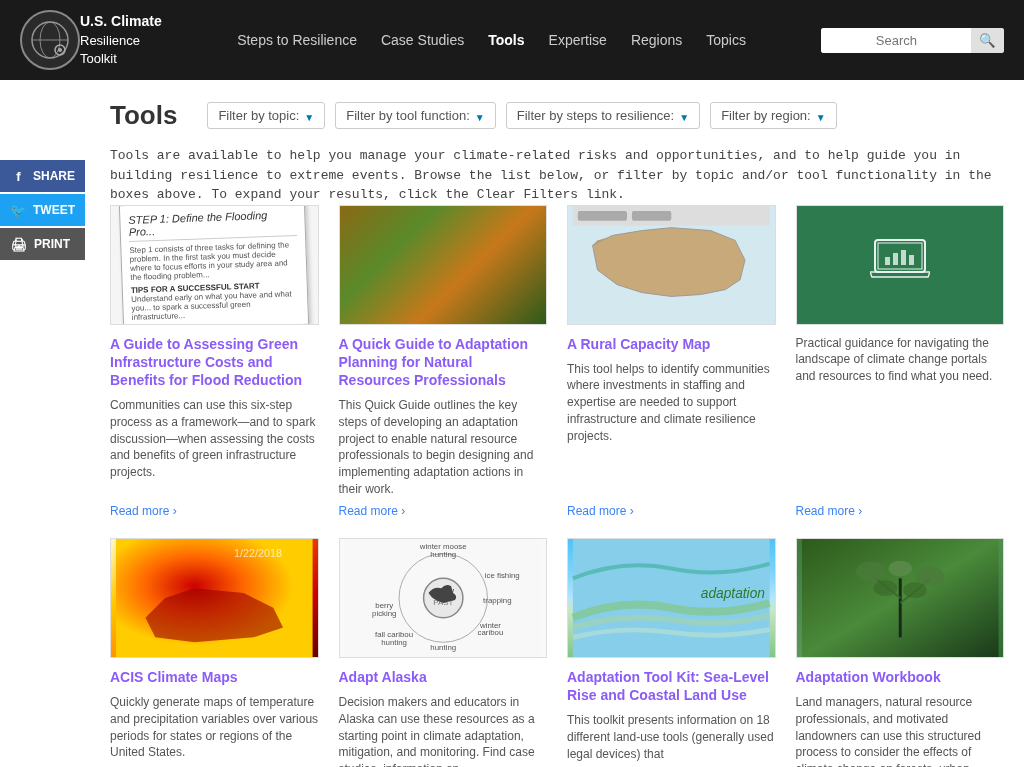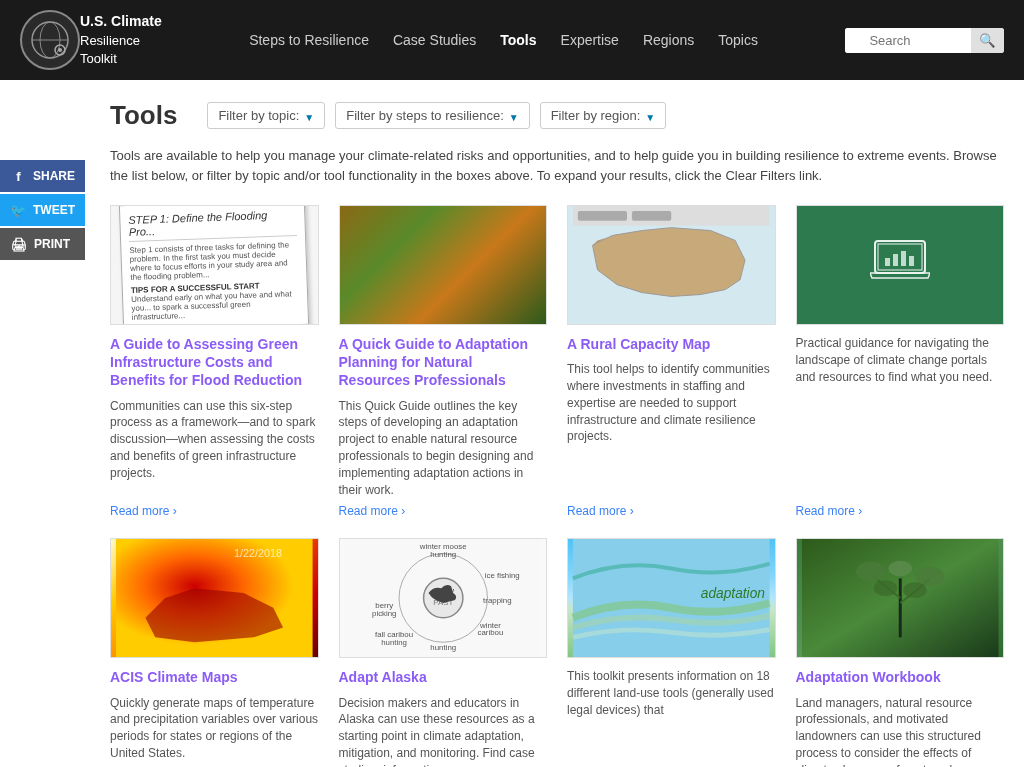--- a/index.html
+++ b/index.html
@@ -53,24 +53,25 @@
     .header-nav a.active { color: white; font-weight: bold; }
     .search-box {
       display: flex;
       align-items: center;
       background: white;
       border-radius: 3px;
       overflow: hidden;
     }
     .search-box input {
       border: none;
-      padding: 5px 24px;
+      padding: 5px 8px;
       font-size: 13px;
-      width: 126px;
+      width: 150px;
       outline: none;
+      text-align: center;
     }
     .search-box button {
       background: #e0e0e0;
       border: none;
       padding: 5px 8px;
       cursor: pointer;
       color: #555;
     }
 
     
@@ -145,21 +146,21 @@
       content: "▼";
       font-size: 10px;
       color: #0077aa;
     }
 
     
     .description {
       font-size: 13px;
       color: #444;
       line-height: 1.5;
-      margin-bottom: 20px;
+      font-family: Liberation Mono, monospace;
     }
 
     
     .tools-grid {
       display: grid;
       grid-template-columns: repeat(4, 1fr);
       gap: 20px;
     }
     .tool-card {
       display: flex;
@@ -340,20 +341,23 @@
     <span>PRINT</span>
   </div>
 </div>
 
 <div class="main-content">
 
   <div class="filter-bar">
     <h1 class="page-title">Tools</h1>
     <div class="filter-dropdown">
       <span>Filter by topic:</span>
+    </div>
+    <div class="filter-dropdown">
+      <span>Filter by tool function:</span>
     </div>
     <div class="filter-dropdown">
       <span>Filter by steps to resilience:</span>
     </div>
     <div class="filter-dropdown">
       <span>Filter by region:</span>
     </div>
   </div>
 
   <p class="description">Tools are available to help you manage your climate-related risks and opportunities, and to help guide you in building resilience to extreme events. Browse the list below, or filter by topic and/or tool functionality in the boxes above. To expand your results, click the Clear Filters link.</p>
@@ -476,20 +480,21 @@
 
           <path d="M0,80 Q50,60 100,70 Q150,80 200,65" fill="none" stroke="#81c784" stroke-width="8" opacity="0.7"></path>
           <path d="M0,90 Q50,75 100,82 Q150,90 200,78" fill="none" stroke="#a5d6a7" stroke-width="6" opacity="0.6"></path>
           <path d="M0,100 Q50,88 100,95 Q150,102 200,92" fill="none" stroke="#c8e6c9" stroke-width="5" opacity="0.5"></path>
 
           <text x="130" y="60" font-size="14" fill="#2d7a2d" font-style="italic">adaptation</text>
 
           <path d="M0,40 Q50,20 100,30 Q150,40 200,25" fill="none" stroke="#4db6ac" stroke-width="4" opacity="0.8"></path>
         </svg>
       </div>
+      <div class="tool-title">Adaptation Tool Kit: Sea-Level Rise and Coastal Land Use</div>
       <div class="tool-desc">This toolkit presents information on 18 different land-use tools (generally used legal devices) that</div>
     </div>
 
     <div class="tool-card">
       <div class="img-workbook">
         <svg width="100%" height="100%" viewBox="0 0 200 120">
           <defs>
             <linearGradient id="wg" x1="0%" y1="0%" x2="100%" y2="100%">
               <stop offset="0%" stop-color="#2d5a1b"></stop>
               <stop offset="50%" stop-color="#4a8a3a"></stop>

